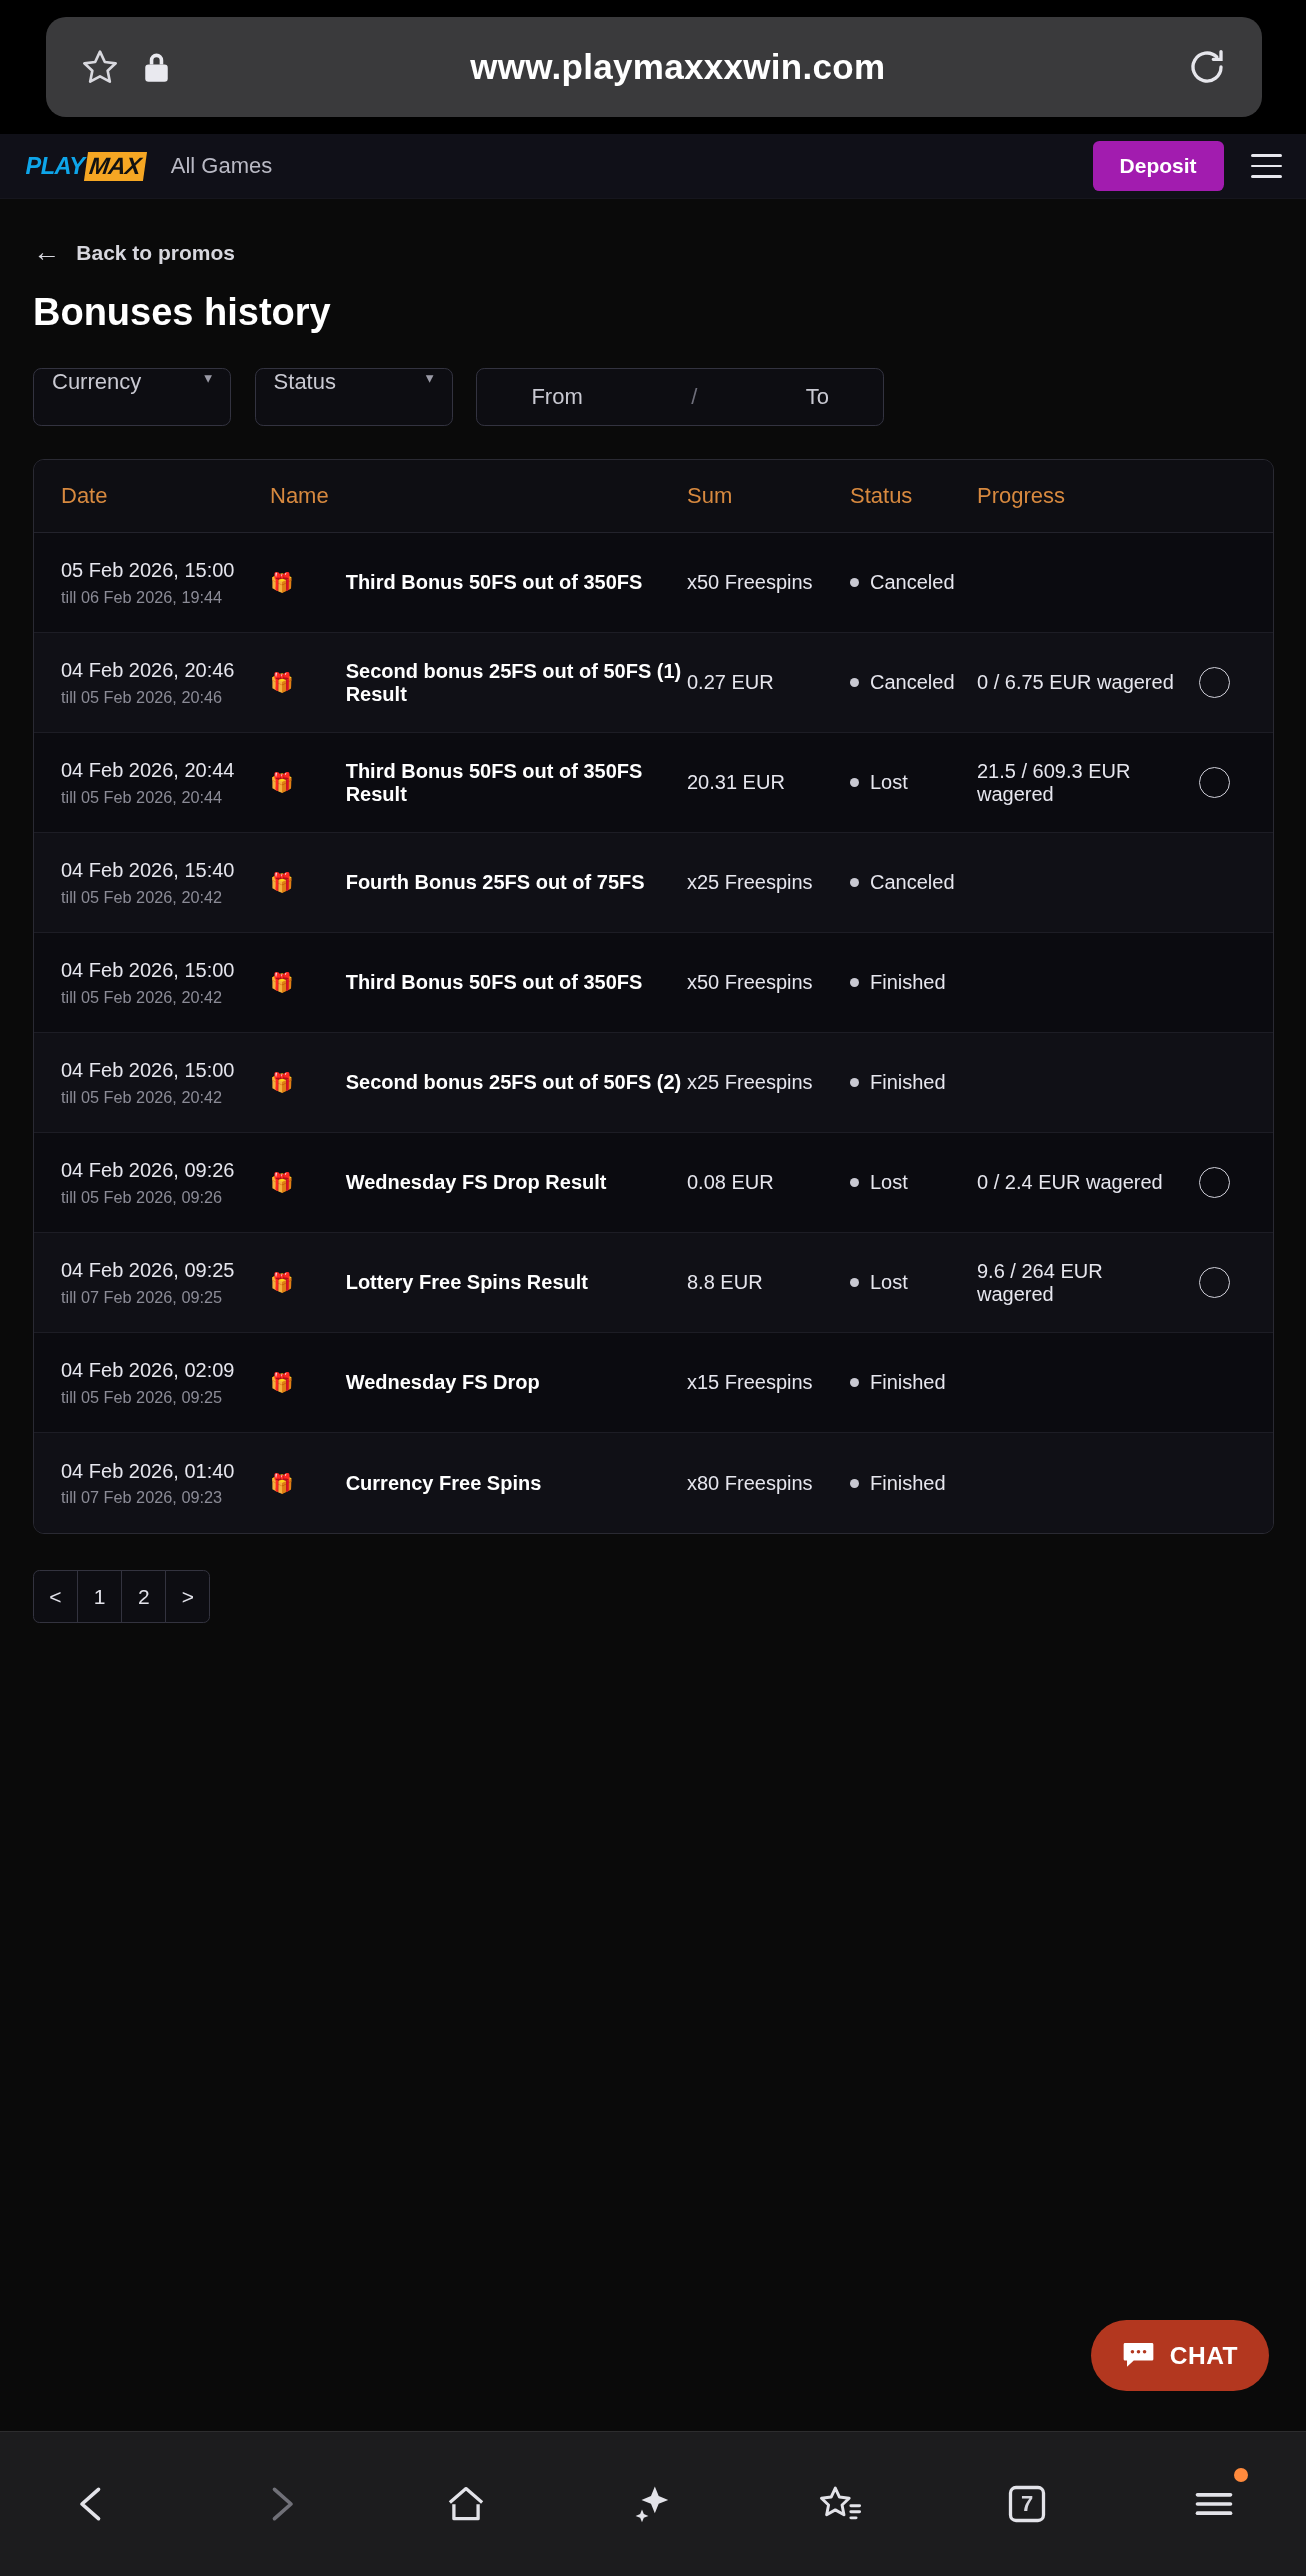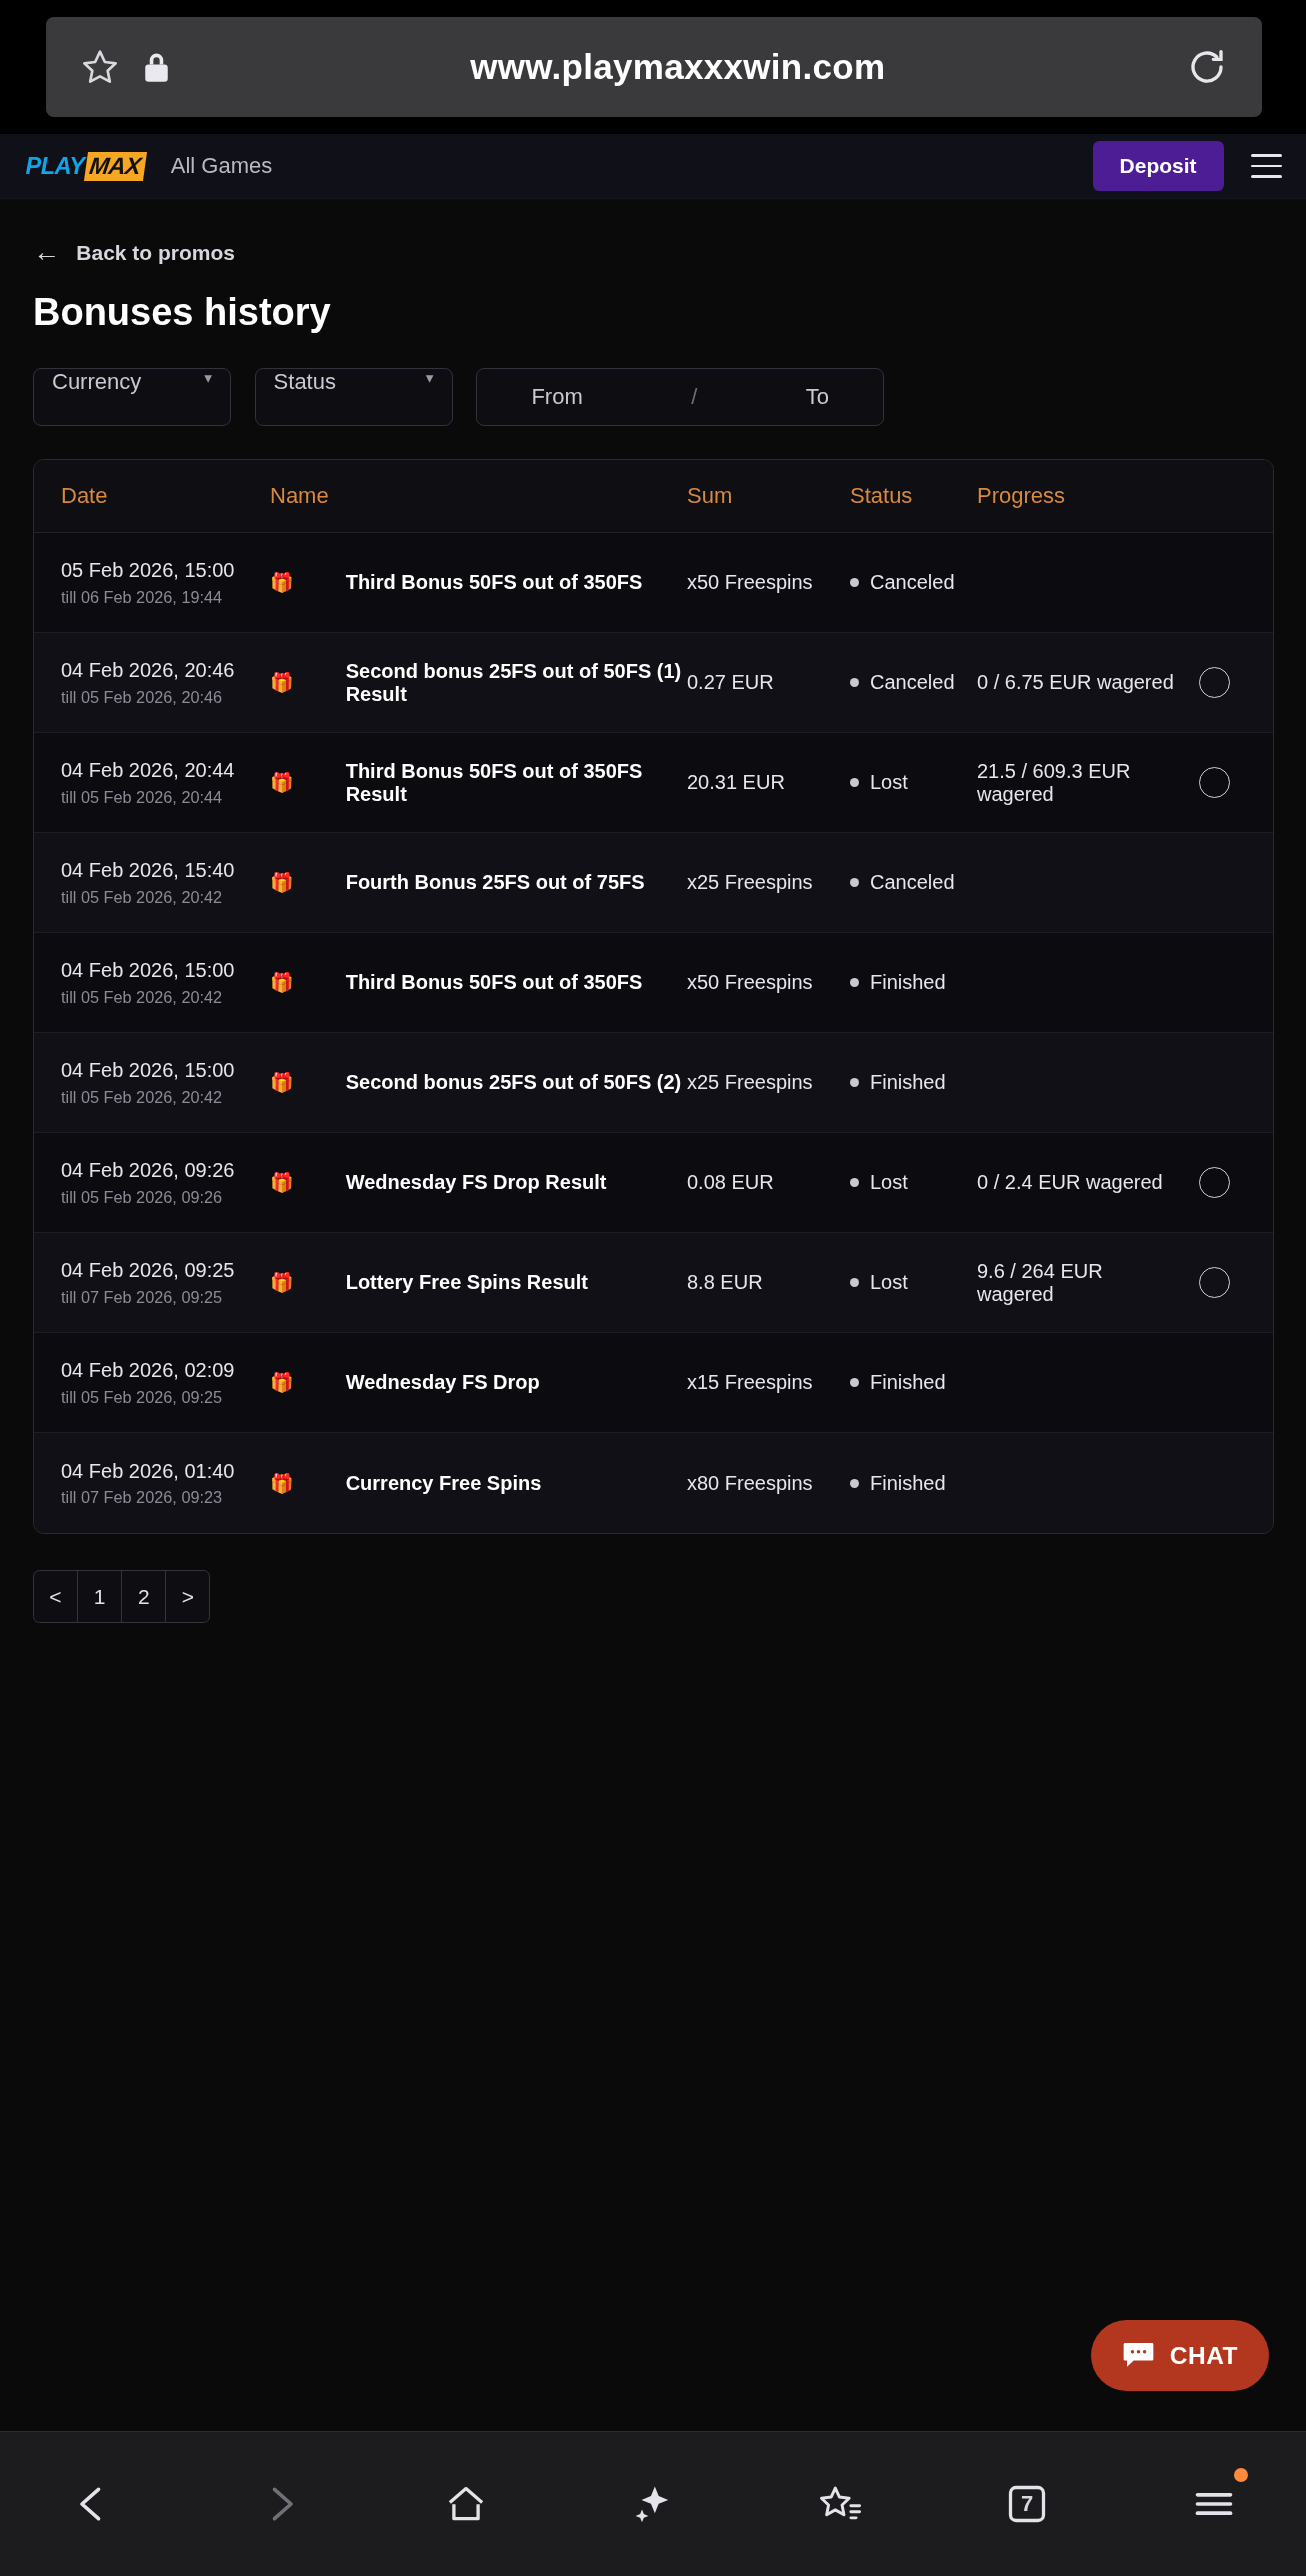--- a/index.html
+++ b/index.html
@@ -26,21 +26,21 @@
     display: flex;
     align-items: center;
     justify-content: center;
     padding: 0 45px;
     flex: 0 0 auto;
   }
   .url-pill {
     width: 1216px;
     height: 100px;
     background: #3a3a3c;
-    border-radius: 8px;
+    border-radius: 20px;
     display: flex;
     align-items: center;
     padding: 0 34px;
     gap: 23.6px;
   }
   .url-text {
     flex: 1;
     text-align: center;
     color: #ffffff;
     font-size: 35px;
@@ -80,21 +80,21 @@
     color: #b9b9c4;
     font-size: 22px;
   }
   .header-right {
     margin-left: auto;
     display: flex;
     align-items: center;
     gap: 27px;
   }
   .deposit-btn {
-    background: #4c1d95;
+    background: #a21caf;
     color: #ffffff;
     font-size: 21px;
     font-weight: bold;
     border: none;
     border-radius: 6.4px;
     padding: 13px 27px;
     cursor: pointer;
   }
   .burger {
     width: 31px;

